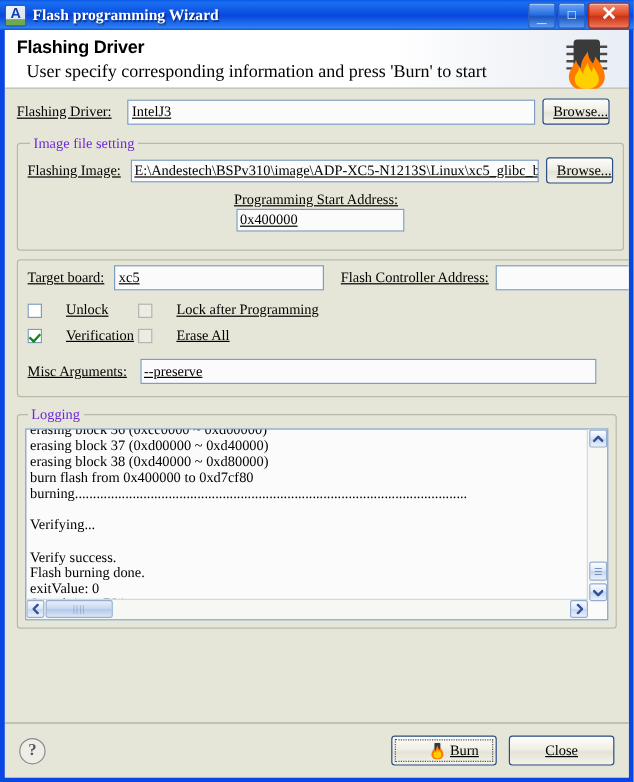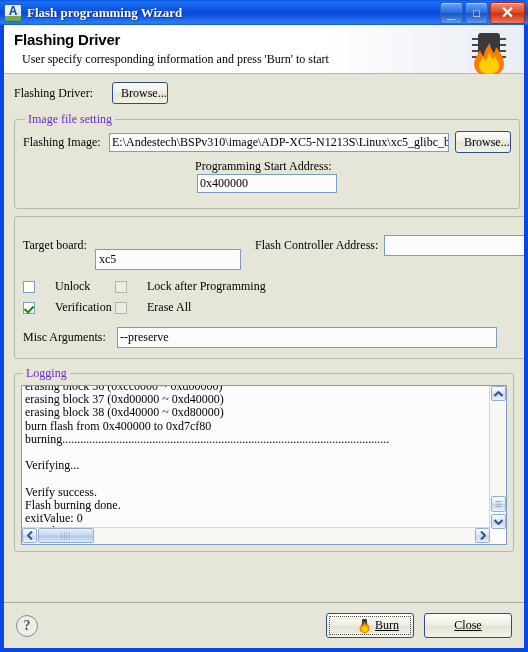--- a/index.html
+++ b/index.html
@@ -110,21 +110,21 @@
   }
   .header h1 {
     margin: 0;
     font-family: "Liberation Sans", sans-serif;
     font-size: 15px; font-weight: bold;
     color: #000000;
     letter-spacing: -0.2px;
   }
   .header p {
     margin: 4px 0 0 8px;
-    font-size: 12px; color: #000000;
+    font-size: 15px; color: #000000;
   }
   .header-icon {
     position: absolute; right: 12px; top: 4px;
     width: 46px; height: 48px;
   }
 
   .body-area {
     flex: 1 1 auto;
     background: #e6e6d8;
     padding: 8px 10px 0 10px;
@@ -138,21 +138,21 @@
     height: 46px;
     background: #e6e6d8;
     border-top: 1px solid #aaaa9a;
     display: flex; align-items: center;
     padding: 0 12px;
     box-sizing: border-box;
     position: relative;
   }
 
   
-  .row { display: flex; align-items: center; margin-bottom: 6px; }
+  .row { display: flex; align-items: center; margin-bottom: 6px; text-decoration: underline; }
   label.lbl { font-size: 12px; color: #000; white-space: nowrap; }
 
   .tfield {
     box-sizing: border-box;
     height: 19px;
     border: 1px solid #7c9dc0;
     background: #fbfbfb;
     font-family: "Liberation Serif", serif;
     font-size: 12px;
     line-height: 17px;
@@ -343,41 +343,42 @@
           <path d="M23 47c-9 0-15-5-15-12 0-5 4-9 6-14 1 4 3 5 4 7 0-6 3-10 6-14 0 5 2 7 4 10 1-2 2-4 2-6 3 4 8 10 8 17 0 7-6 12-15 12z" fill="#ff7a00"></path>
           <path d="M23 45c-6 0-10-3-10-8 0-4 3-6 4-10 1 3 2 4 3 6 0-4 2-7 4-10 0 4 2 5 3 8 1-2 1-3 1-5 2 3 5 7 5 11 0 5-4 8-10 8z" fill="#ffd000"></path>
         </svg>
       </div>
     </div>
 
     <div class="body-area">
 
       <div class="row" style="margin-bottom:8px;">
         <label class="lbl" style="width:92px;">Flashing Driver:</label>
+        <div class="combo" style="width:340px;">IntelJ3</div>
         <div class="btn" style="margin-left:6px;width:56px;">Browse...</div>
       </div>
 
       <fieldset class="group">
         <legend>Image file setting</legend>
         <div class="row">
           <label class="lbl" style="width:86px;">Flashing Image:</label>
           <div class="tfield" style="width:340px;">E:\Andestech\BSPv310\image\ADP-XC5-N1213S\Linux\xc5_glibc_boc</div>
           <div class="btn" style="margin-left:6px;width:56px;">Browse...</div>
         </div>
         <div class="row" style="margin-bottom:7px;flex-direction:column;">
           <label class="lbl" style="width:144px;">Programming Start Address:</label>
           <div class="tfield" style="width:140px;">0x400000</div>
         </div>
       </fieldset>
 
       <fieldset class="group" style="padding-bottom:10px;">
 
         <div class="row" style="margin-bottom:9px;">
           <label class="lbl" style="width:72px;">Target board:</label>
-          <div class="combo" style="width:146px;margin-top:28px;">xc5</div>
+          <div class="combo" style="width:175px;">xc5</div>
           <label class="lbl" style="margin-left:14px;">Flash Controller Address:</label>
           <div class="tfield" style="width:154px;margin-left:6px;height:21px;line-height:19px;"></div>
         </div>
 
         <div class="row" style="margin-bottom:6px;">
           <span class="chk" style="width:92px;">
             <span class="chkbox"></span>
             <span>Unlock</span>
           </span>
           <span class="chk">

